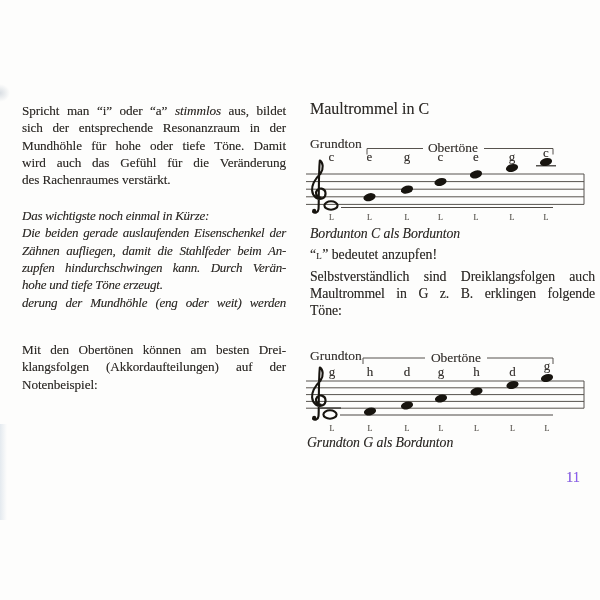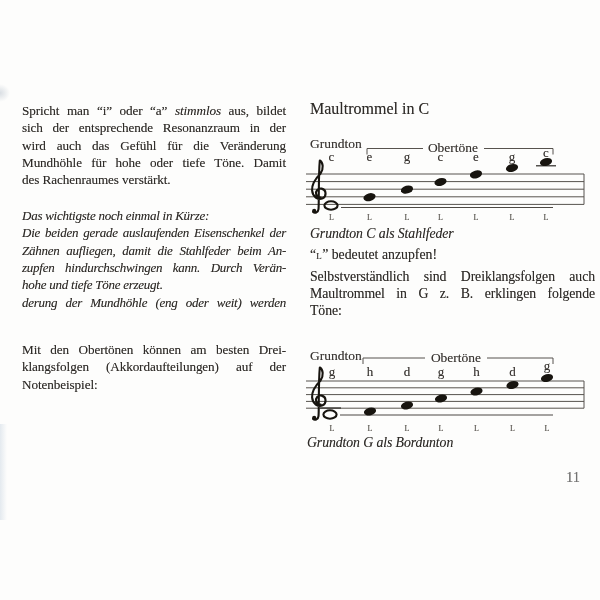--- a/index.html
+++ b/index.html
@@ -20,21 +20,21 @@
   .jline{white-space:nowrap;text-align:justify;text-align-last:justify;}
   .jline-last{text-align-last:auto;}
   
   .heading{position:absolute;left:310px;top:100px;font-size:16px;}
   .caption{position:absolute;font-style:italic;font-size:13.8px;letter-spacing:-.1px;}
   .cap1{left:310px;top:226px;}
   .cap2{left:307px;top:435px;}
   .pluckline{position:absolute;left:310px;top:247px;font-size:13.8px;}
   .pluckline .lmark{font-size:9px;letter-spacing:.5px;}
   .col-right-par{position:absolute;left:310px;top:268px;width:285px;font-size:13.8px;line-height:17.2px;letter-spacing:-.1px;}
-  .pagenum{position:absolute;left:550px;top:469px;width:30px;text-align:right;font-size:14.5px;color:#737373;}
+  .pagenum{position:absolute;left:550px;top:469px;width:30px;text-align:right;font-size:14.5px;color:#8b5cf6;}
   
   .staffsvg{position:absolute;left:306px;}
   .sv1{top:136px;}
   .sv2{top:350px;}
   svg text{font-family:"Liberation Serif","DejaVu Serif",serif;fill:#3a3633;}
   .lbl{font-size:13.5px;}
   .noteletter{font-size:13px;text-anchor:middle;}
   .pluck{font-size:8px;text-anchor:middle;fill:#5a5650;}
   .staffline{stroke:#57534e;stroke-width:1;}
   .bracket{stroke:#57534e;stroke-width:1;fill:none;}
@@ -54,22 +54,22 @@
 <body>
 
 <div class="page soft">
 
   <div class="edge-top"></div>
   <div class="edge-strip"></div>
 
   <div class="col-left p1" style="position:absolute;">
     <div class="jline"><span>Spricht man “i” oder “a” </span><span style="font-style:italic">stimmlos</span><span> aus, bildet</span></div>
     <div class="jline">sich der entsprechende Resonanzraum in der</div>
+    <div class="jline">Mundhöhle für hohe oder tiefe Töne. Damit</div>
     <div class="jline">wird auch das Gefühl für die Veränderung</div>
-    <div class="jline">Mundhöhle für hohe oder tiefe Töne. Damit</div>
     <div class="jline jline-last">des Rachenraumes verstärkt.</div>
   </div>
 
   <div class="col-left p2" style="position:absolute;">
     <div class="jline jline-last">Das wichtigste noch einmal in Kürze:</div>
     <div class="jline">Die beiden gerade auslaufenden Eisenschenkel der</div>
     <div class="jline">Zähnen aufliegen, damit die Stahlfeder beim An-</div>
     <div class="jline">zupfen hindurchschwingen kann. Durch Verän-</div>
     <div class="jline jline-last">hohe und tiefe Töne erzeugt.</div>
     <div class="jline">derung der Mundhöhle (eng oder weit) werden</div>
@@ -127,21 +127,21 @@
       <text class="pluck" x="25.5" y="84">L</text>
       <text class="pluck" x="63.5" y="84">L</text>
       <text class="pluck" x="101" y="84">L</text>
       <text class="pluck" x="134.5" y="84">L</text>
       <text class="pluck" x="170" y="84">L</text>
       <text class="pluck" x="206" y="84">L</text>
       <text class="pluck" x="240" y="84">L</text>
     </g>
   </svg>
 
-  <div class="caption cap1">Grundton C als Stahlfeder</div>
+  <div class="caption cap1">Bordunton C als Bordunton</div>
 
   <div class="pluckline"><span>“</span><span class="lmark">L</span><span>”</span><span> bedeutet anzupfen!</span></div>
 
   <div class="col-right-par">
     <div class="jline">Selbstverständlich sind Dreiklangsfolgen auch</div>
     <div class="jline">Maultrommel in G z. B. erklingen folgende</div>
     <div class="jline jline-last">Töne:</div>
   </div>
 
   <svg class="staffsvg sv2" width="290" height="88" viewBox="0 0 290 88">

